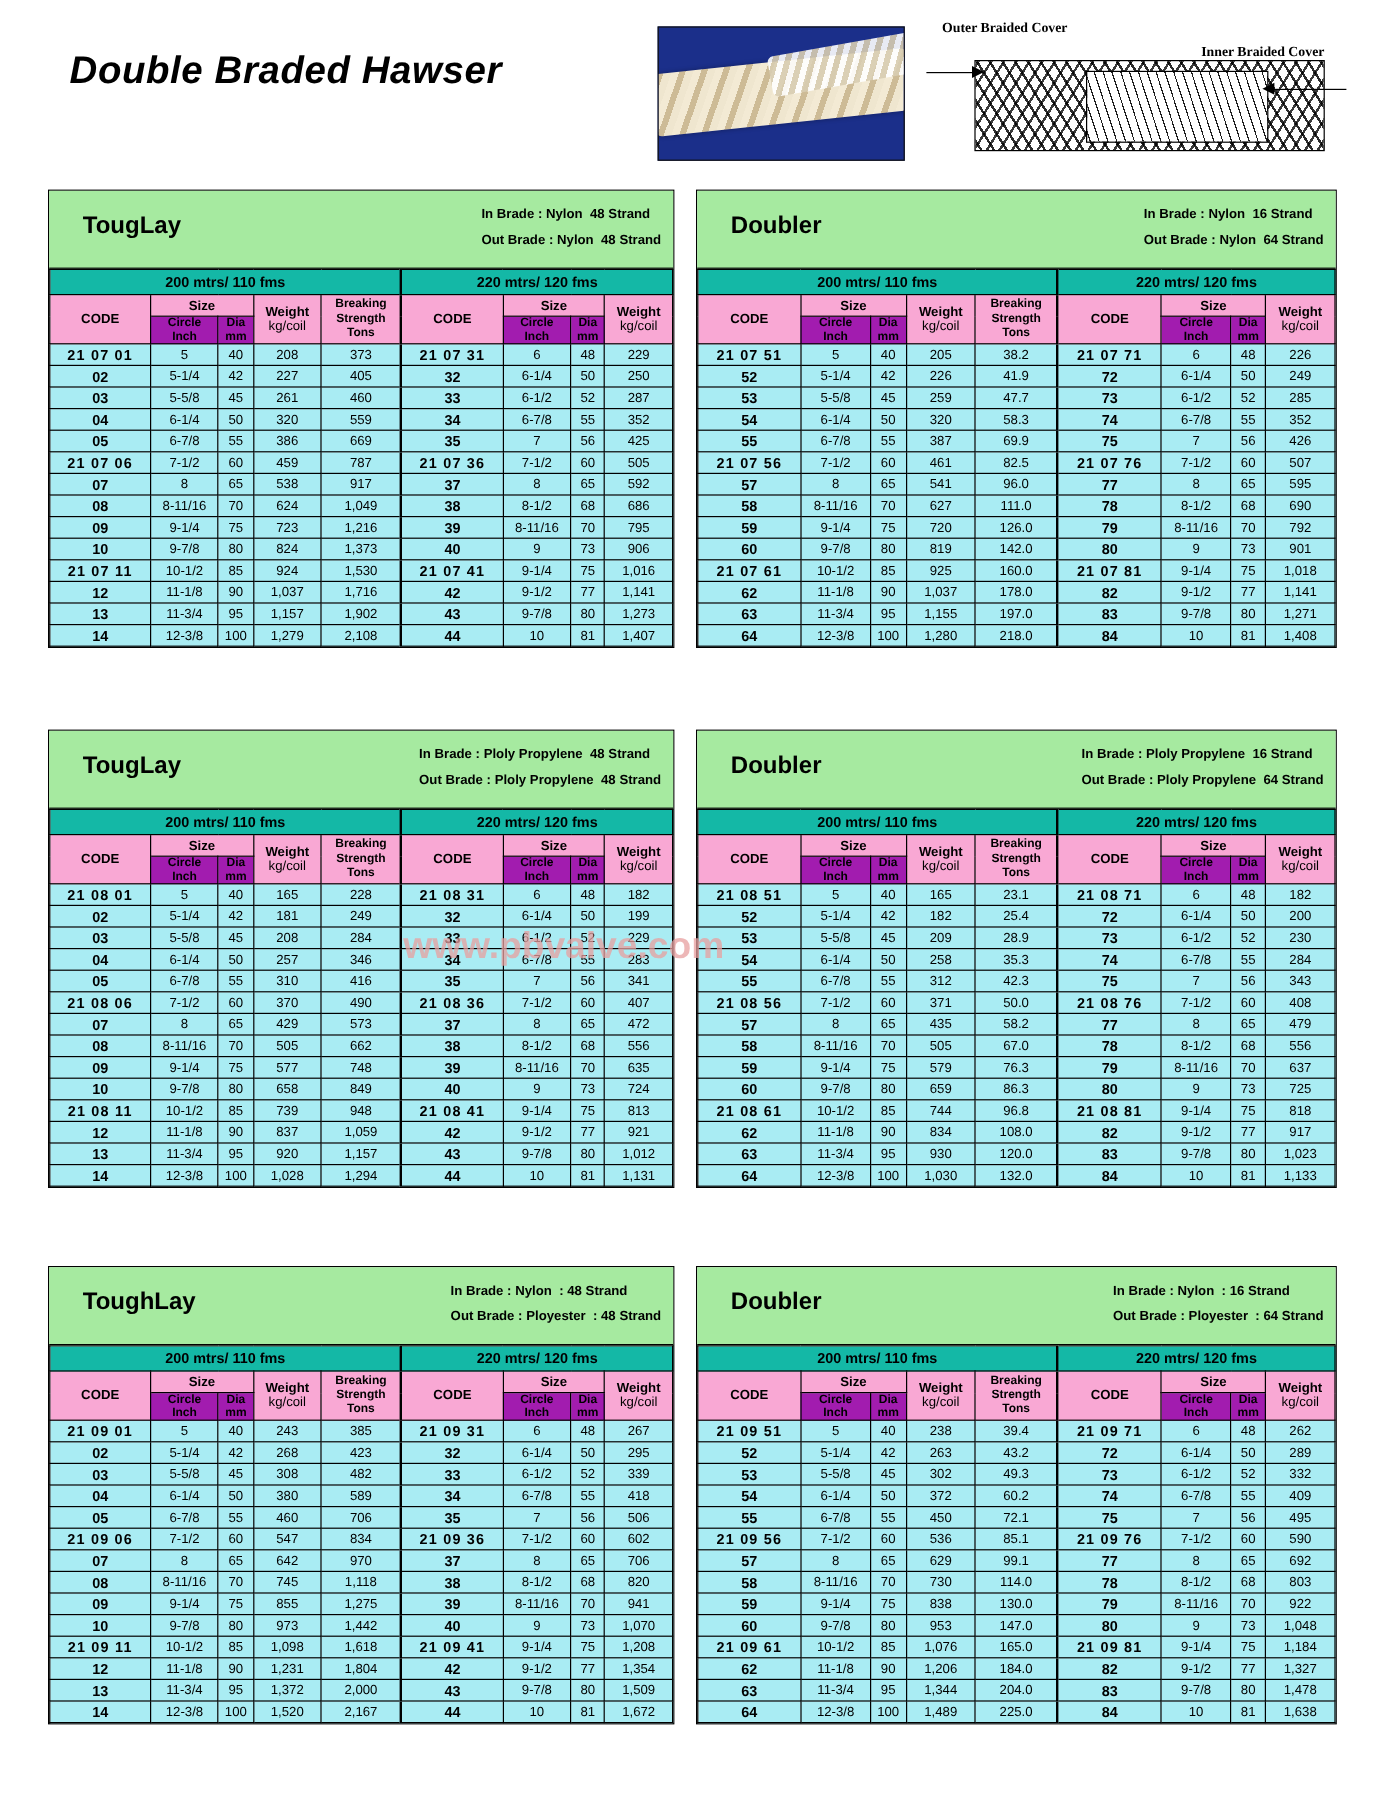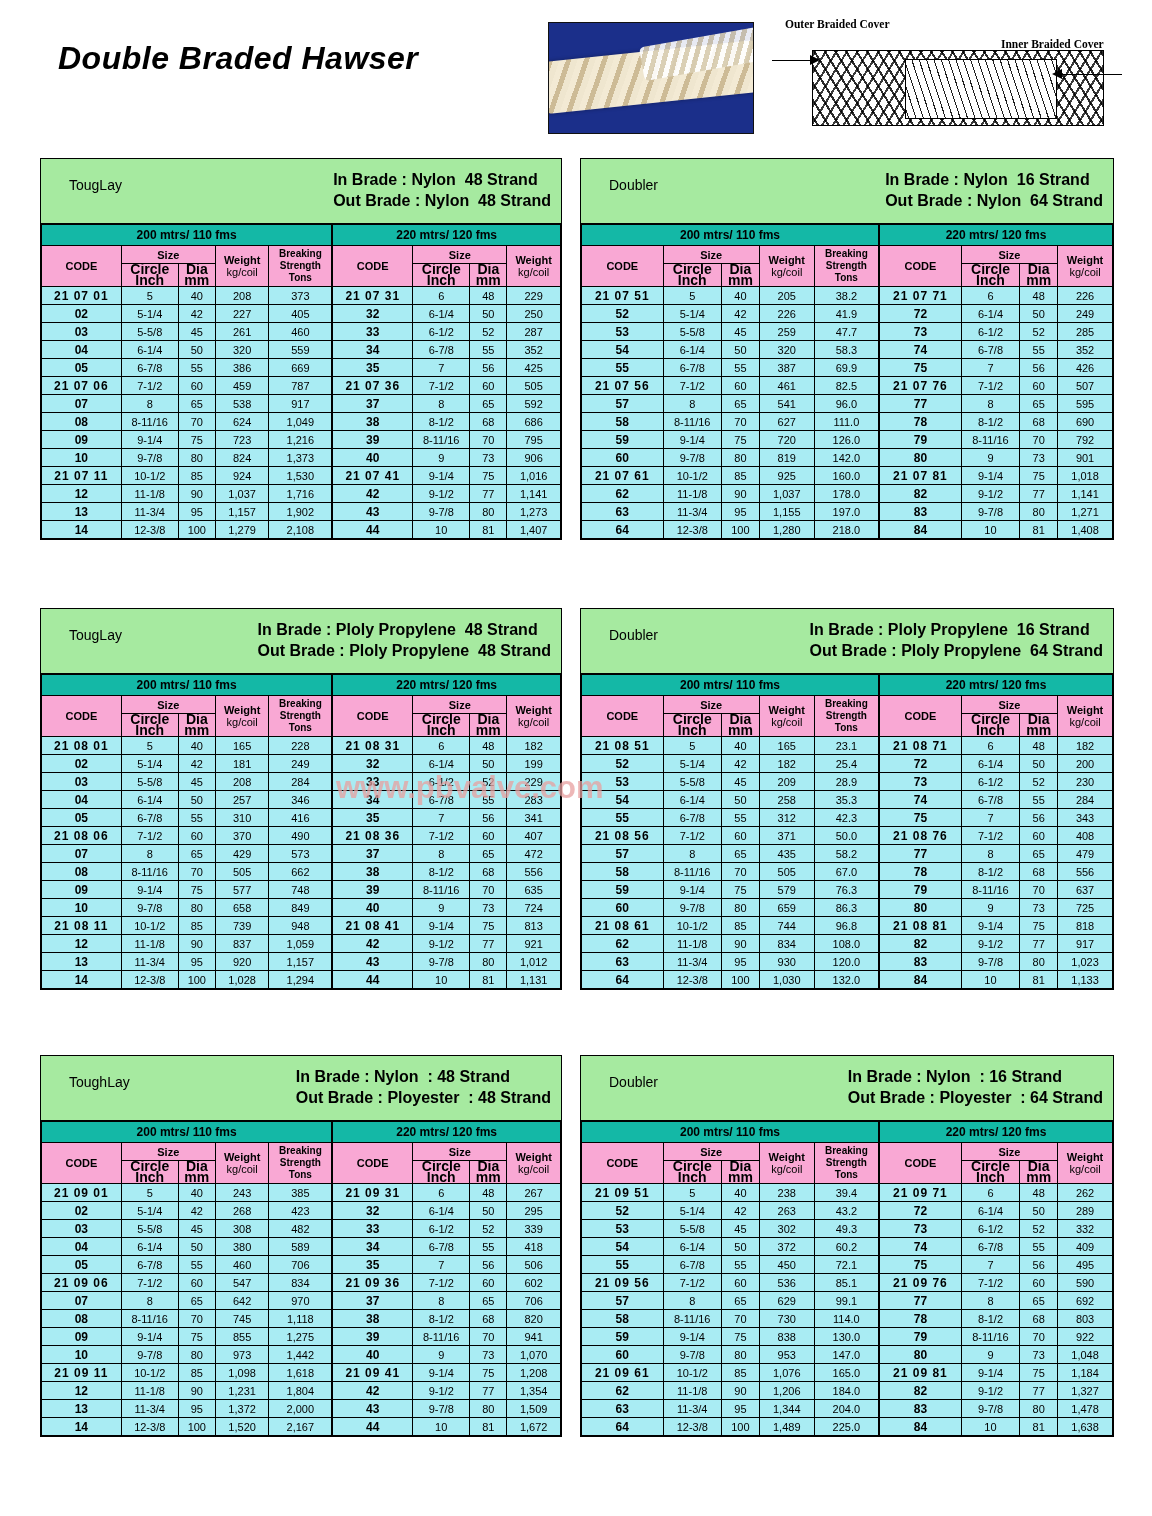--- a/index.html
+++ b/index.html
@@ -64,34 +64,34 @@
   .arrowhead{position:absolute;width:0;height:0;}
 
   
   .panel{position:absolute;border:1px solid #000;background:#fff;}
   .panel-head{
     background:#a6eaa0;
     border-bottom:1px solid #000;
     height:64px;position:relative;
   }
   .panel-title{
-    position:absolute;left:28px;top:18px;font-size:14px;font-weight:normal;
+    position:absolute;left:28px;top:18px;font-size:20px;font-weight:bold;
   }
   .brade{
-    position:absolute;right:10px;top:10px;text-align:left;font-size:16px;font-weight:bold;
+    position:absolute;right:10px;top:10px;text-align:left;font-size:11px;font-weight:bold;
     line-height:21px;
   }
   .brade .row span.lbl{display:inline-block;}
   .brade .row span.val{display:inline-block;}
 
   table.grid{border-collapse:collapse;width:100%;font-size:11px;}
   table.grid td,table.grid th{border:1px solid #000;text-align:center;padding:0;}
   .len-row td{background:#14b8a6;font-weight:bold;font-size:12px;height:20px;}
   .hdr td{background:#f9a8d4;font-weight:bold;font-size:11px;}
-  .hdr2 td{background:#f9a8d4;font-weight:bold;font-size:14px;line-height:11px;}
+  .hdr2 td{background:#a21caf;font-weight:bold;font-size:10px;line-height:11px;}
   tbody td{background:#a9ecf3;height:17px;}
   td.code{font-weight:bold;font-size:12px;text-align:left;padding-left:8px;letter-spacing:1px;}
   td.codesmall{font-weight:bold;font-size:12px;text-align:right;padding-right:10px;}
   .sep td{border-top:2px solid #000;}
   .vsep{border-left:2px solid #000 !important;}
 
   .watermark{
     position:absolute;left:336px;top:770px;
     font-size:31px;font-weight:bold;color:#e8a0a0;opacity:.75;
     font-family:"Liberation Sans",sans-serif;

